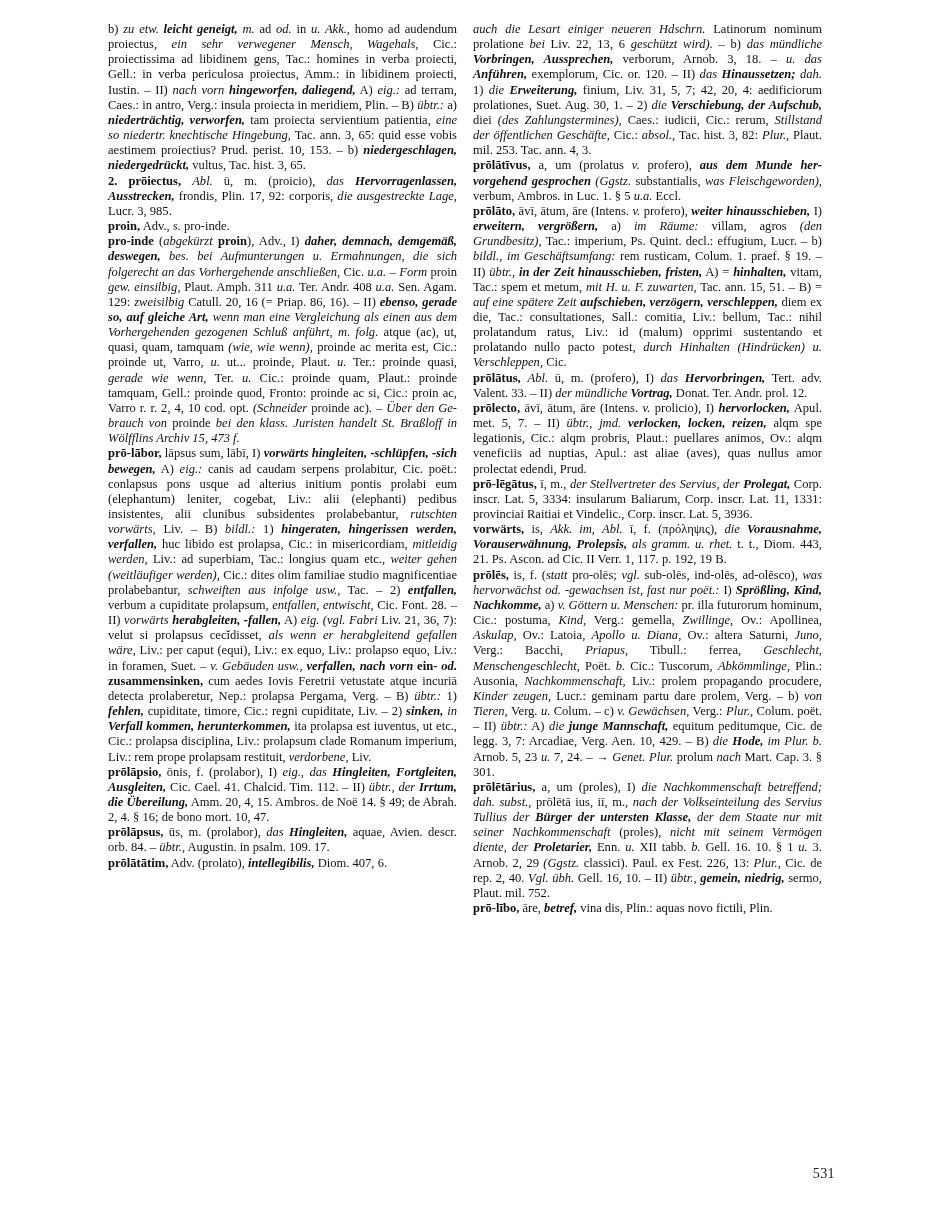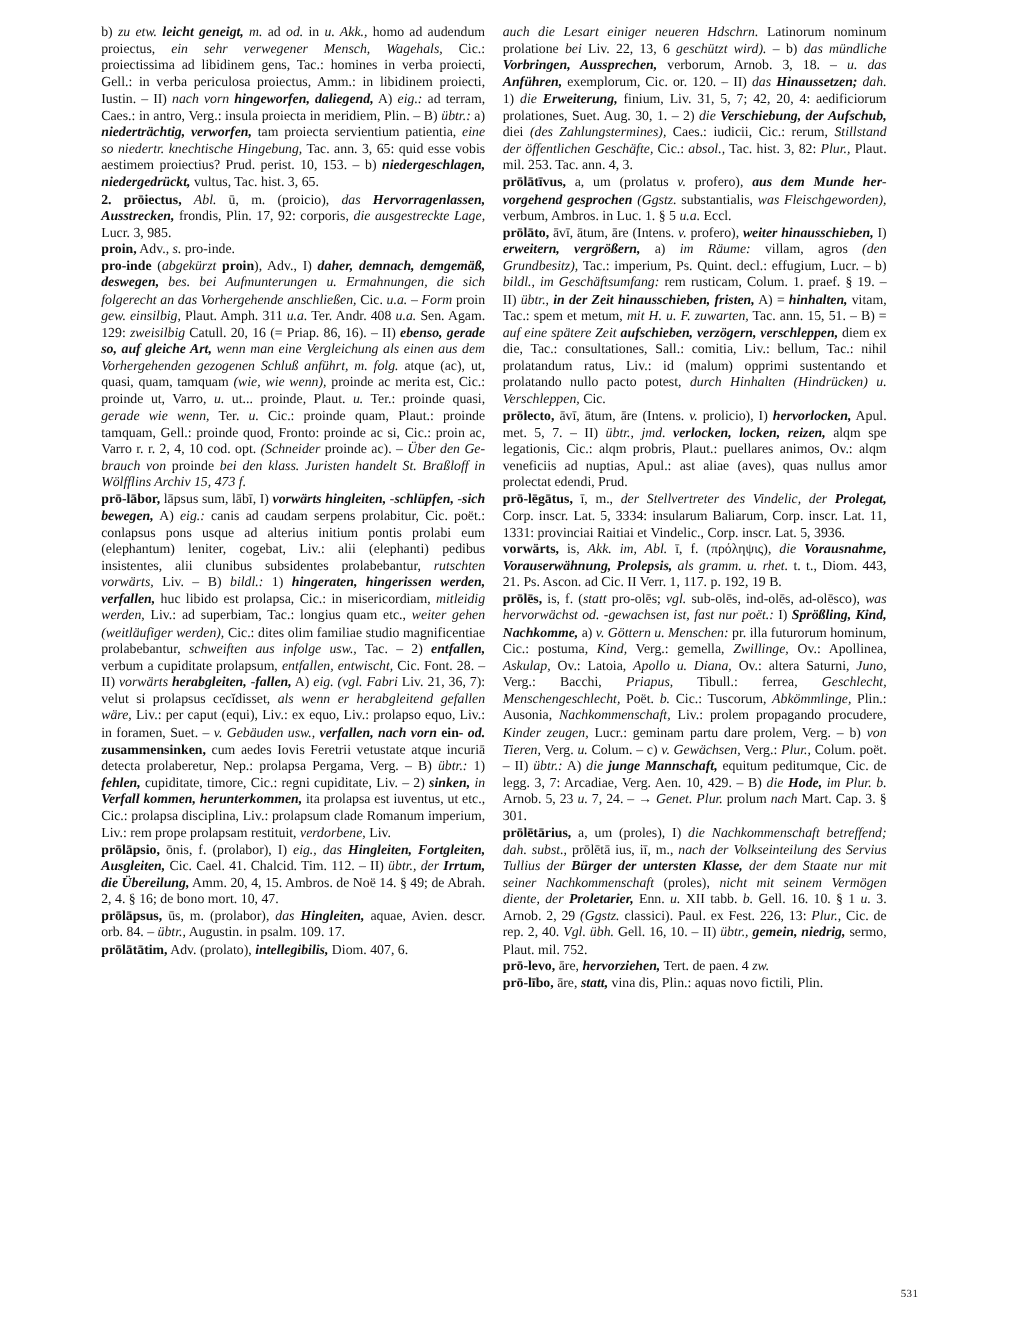--- a/index.html
+++ b/index.html
@@ -18,21 +18,21 @@
   }
   #page {
     position: absolute;
     left: 0; top: 0;
     width: 935px;
     height: 1210px;
     background: #ffffff;
   }
   .columns {
     position: absolute;
-    left: 92px;
+    left: 108px;
     top: 22px;
     width: 720px;
     height: 1160px;
     display: flex;
     flex-direction: row;
     gap: 16px;
     font-family: Liberation Serif, serif;
   }
   .col {
     width: 349px;
@@ -49,21 +49,21 @@
   
   .entry {
     margin: 0;
   }
   b { font-weight: bold; }
   i { font-style: italic; }
   .folio {
     position: absolute;
     right: 100px;
     bottom: 28px;
-    font-size: 10px;
+    font-size: 14px;
     letter-spacing: 0.4px;
     color: #222;
   }
 </style>
 </head>
 <body>
 
 <div id="page">
 
   <div class="columns">
@@ -76,26 +76,26 @@
         <p class="entry"><b>prō-lābor,</b> lāpsus sum, lābī, I) <b><i>vorwärts hingleiten, -schlüpfen, -sich bewegen,</i></b> A) <i>eig.:</i> canis ad caudam serpens prolabitur, Cic. poët.: conlapsus pons usque ad alterius initium pontis prolabi eum (elephantum) leniter, cogebat, Liv.: alii (elephanti) pedibus insistentes, alii clunibus subsidentes prolabebantur, <i>rutschten vorwärts,</i> Liv. – B) <i>bildl.:</i> 1) <b><i>hingeraten, hingerissen werden, verfallen,</i></b> huc libido est prolapsa, Cic.: in misericor­diam, <i>mitleidig werden,</i> Liv.: ad superbiam, Tac.: longius quam etc., <i>weiter gehen (weitläufiger werden),</i> Cic.: dites olim fami­liae studio magnificentiae prolabebantur, <i>schweiften aus infolge usw.,</i> Tac. – 2) <b><i>entfallen,</i></b> verbum a cupiditate prolapsum, <i>ent­fallen, entwischt,</i> Cic. Font. 28. – II) <i>vorwärts</i> <b><i>herabgleiten, -fallen,</i></b> A) <i>eig. (vgl. Fabri</i> Liv. 21, 36, 7): velut si prolapsus cecĭdisset, <i>als wenn er herabgleitend gefallen wäre,</i> Liv.: per caput (equi), Liv.: ex equo, Liv.: prolapso equo, Liv.: in fora­men, Suet. – <i>v. Gebäuden usw.,</i> <b><i>verfallen, nach vorn</i> ein- <i>od.</i> zusammensinken,</b> cum aedes Iovis Feretrii vetustate atque in­curiā detecta prolaberetur, Nep.: prolapsa Pergama, Verg. – B) <i>übtr.:</i> 1) <b><i>fehlen,</i></b> cupiditate, timore, Cic.: regni cupiditate, Liv. – 2) <b><i>sinken,</i></b> <i>in</i> <b><i>Verfall kommen, herunterkommen,</i></b> ita prolapsa est iuventus, ut etc., Cic.: prolapsa disciplina, Liv.: prolapsum clade Romanum imperium, Liv.: rem prope prolapsam restituit, <i>verdorbene,</i> Liv.</p>
         <p class="entry"><b>prōlāpsio,</b> ōnis, f. (prolabor), I) <i>eig., das</i> <b><i>Hingleiten, Fortglei­ten, Ausgleiten,</i></b> Cic. Cael. 41. Chalcid. Tim. 112. – II) <i>übtr., der</i> <b><i>Irrtum, die Übereilung,</i></b> Amm. 20, 4, 15. Ambros. de Noë 14. § 49; de Abrah. 2, 4. § 16; de bono mort. 10, 47.</p>
         <p class="entry"><b>prōlāpsus,</b> ūs, m. (prolabor), <i>das</i> <b><i>Hingleiten,</i></b> aquae, Avien. descr. orb. 84. – <i>übtr.,</i> Augustin. in psalm. 109. 17.</p>
         <p class="entry"><b>prōlātātim,</b> Adv. (prolato), <b><i>intellegibilis,</i></b> Diom. 407, 6.</p>
       </div>
 
     <div class="col" id="right-col">
         <p class="entry"><i>auch die Lesart einiger neueren Hdschrn.</i> Latinorum nominum prolatione <i>bei</i> Liv. 22, 13, 6 <i>geschützt wird).</i> – b) <i>das mündliche</i> <b><i>Vorbringen, Aussprechen,</i></b> verborum, Arnob. 3, 18. – <i>u. das</i> <b><i>Anführen,</i></b> exemplorum, Cic. or. 120. – II) <i>das</i> <b><i>Hinaussetzen;</i></b> <i>dah.</i> 1) <i>die</i> <b><i>Erweiterung,</i></b> finium, Liv. 31, 5, 7; 42, 20, 4: aedificiorum prolationes, Suet. Aug. 30, 1. – 2) <i>die</i> <b><i>Verschie­bung, der Aufschub,</i></b> diei <i>(des Zahlungstermines),</i> Caes.: iudicii, Cic.: rerum, <i>Stillstand der öffentlichen Geschäfte,</i> Cic.: <i>absol.,</i> Tac. hist. 3, 82: <i>Plur.,</i> Plaut. mil. 253. Tac. ann. 4, 3.</p>
         <p class="entry"><b>prōlātīvus,</b> a, um (prolatus <i>v.</i> profero), <b><i>aus dem Munde her­vorgehend gesprochen</i></b> <i>(Ggstz.</i> substantialis, <i>was Fleischgewor­den),</i> verbum, Ambros. in Luc. 1. § 5 <i>u.a.</i> Eccl.</p>
         <p class="entry"><b>prōlāto,</b> āvī, ātum, āre (Intens. <i>v.</i> profero), <b><i>weiter hinausschie­ben,</i></b> I) <b><i>erweitern, vergrößern,</i></b> a) <i>im Räume:</i> villam, agros <i>(den Grundbesitz),</i> Tac.: imperium, Ps. Quint. decl.: effugium, Lucr. – b) <i>bildl., im Geschäftsumfang:</i> rem rusticam, Colum. 1. praef. § 19. – II) <i>übtr.,</i> <b><i>in der Zeit hinausschieben, fristen,</i></b> A) = <b><i>hinhalten,</i></b> vitam, Tac.: spem et metum, <i>mit H. u. F. zuwarten,</i> Tac. ann. 15, 51. – B) = <i>auf eine spätere Zeit</i> <b><i>aufschieben, verzögern, verschleppen,</i></b> diem ex die, Tac.: consultationes, Sall.: comitia, Liv.: bellum, Tac.: nihil prolatandum ratus, Liv.: id (malum) opprimi sustentando et prolatando nullo pacto po­test, <i>durch Hinhalten (Hindrücken) u. Verschleppen,</i> Cic.</p>
+        <p class="entry"><b>prōlātus,</b> <i>Abl.</i> ū, m. (profero), I) <i>das</i> <b><i>Hervorbringen,</i></b> Tert. adv. Valent. 33. – II) <i>der mündliche</i> <b><i>Vortrag,</i></b> Donat. Ter. Andr. prol. 12.</p>
         <p class="entry"><b>prōlecto,</b> āvī, ātum, āre (Intens. <i>v.</i> prolicio), I) <b><i>hervorlocken,</i></b> Apul. met. 5, 7. – II) <i>übtr., jmd.</i> <b><i>verlocken, locken, reizen,</i></b> alqm spe legationis, Cic.: alqm probris, Plaut.: puellares animos, Ov.: alqm veneficiis ad nuptias, Apul.: ast aliae (aves), quas nullus amor prolectat edendi, Prud.</p>
-        <p class="entry"><b>prō-lēgātus,</b> ī, m., <i>der Stellvertreter des Vindelic, der</i> <b><i>Prolegat,</i></b> Corp. inscr. Lat. 5, 3334: insularum Baliarum, Corp. inscr. Lat. 11, 1331: provinciai Raitiai et Vindelic., Corp. inscr. Lat. 5, 3936.</p>
+        <p class="entry"><b>prō-lēgātus,</b> ī, m., <i>der Stellvertreter des Servius, der</i> <b><i>Prolegat,</i></b> Corp. inscr. Lat. 5, 3334: insularum Baliarum, Corp. inscr. Lat. 11, 1331: provinciai Raitiai et Vindelic., Corp. inscr. Lat. 5, 3936.</p>
         <p class="entry"><b>vorwärts,</b> is, <i>Akk. im, Abl.</i> ī, f. (πρόληψις), <i>die</i> <b><i>Vorausnahme, Vorauserwähnung, Prolepsis,</i></b> <i>als gramm. u. rhet.</i> t. t., Diom. 443, 21. Ps. Ascon. ad Cic. II Verr. 1, 117. p. 192, 19 B.</p>
         <p class="entry"><b>prōlēs,</b> is, f. (<i>statt</i> pro-olēs; <i>vgl.</i> sub-olēs, ind-olēs, ad-olēsco), <i>was hervorwächst od. -gewachsen ist, fast nur poët.:</i> I) <b><i>Sprößling, Kind, Nachkomme,</i></b> a) <i>v. Göttern u. Menschen:</i> pr. illa futurorum hominum, Cic.: postuma, <i>Kind,</i> Verg.: gemella, <i>Zwillinge,</i> Ov.: Apollinea, <i>Askulap,</i> Ov.: Latoia, <i>Apollo u. Diana,</i> Ov.: altera Saturni, <i>Juno,</i> Verg.: Bacchi, <i>Priapus,</i> Ti­bull.: ferrea, <i>Geschlecht, Menschengeschlecht,</i> Poët. <i>b.</i> Cic.: Tuscorum, <i>Abkömmlinge,</i> Plin.: Ausonia, <i>Nachkommenschaft,</i> Liv.: prolem propagando procudere, <i>Kinder zeugen,</i> Lucr.: ge­minam partu dare prolem, Verg. – b) <i>von Tieren,</i> Verg. <i>u.</i> Co­lum. – c) <i>v. Gewächsen,</i> Verg.: <i>Plur.,</i> Colum. poët. – II) <i>übtr.:</i> A) <i>die</i> <b><i>junge Mannschaft,</i></b> equitum peditumque, Cic. de legg. 3, 7: Arcadiae, Verg. Aen. 10, 429. – B) <i>die</i> <b><i>Hode,</i></b> <i>im Plur. b.</i> Arnob. 5, 23 <i>u.</i> 7, 24. – → <i>Genet. Plur.</i> prolum <i>nach</i> Mart. Cap. 3. § 301.</p>
         <p class="entry"><b>prōlētārius,</b> a, um (proles), I) <i>die Nachkommenschaft betref­fend; dah. subst.,</i> prōlētā ius, iī, m., <i>nach der Volkseinteilung des Servius Tullius der</i> <b><i>Bürger der untersten Klasse,</i></b> <i>der dem Staate nur mit seiner Nachkommenschaft</i> (proles), <i>nicht mit seinem Vermögen diente, der</i> <b><i>Proletarier,</i></b> Enn. <i>u.</i> XII tabb. <i>b.</i> Gell. 16. 10. § 1 <i>u.</i> 3. Arnob. 2, 29 <i>(Ggstz.</i> classici). Paul. ex Fest. 226, 13: <i>Plur.,</i> Cic. de rep. 2, 40. <i>Vgl. übh.</i> Gell. 16, 10. – II) <i>übtr.,</i> <b><i>gemein, niedrig,</i></b> sermo, Plaut. mil. 752.</p>
-        <p class="entry"><b>prō-levo,</b> āre, <b><i>hervorziehen,</i></b> Tert. de paen. 4 <i>zw.</i></p>
-        <p class="entry"><b>prō-lībo,</b> āre, <b><i>statt,</i></b> vina dis, Plin.: aquas novo fictili, Plin.</p>
+        <p class="entry"><b>prō-lībo,</b> āre, <b><i>betref,</i></b> vina dis, Plin.: aquas novo fictili, Plin.</p>
       </div>
 
   </div>
 
   <div class="folio">531</div>
 
 </div>
 
 </body></html>

